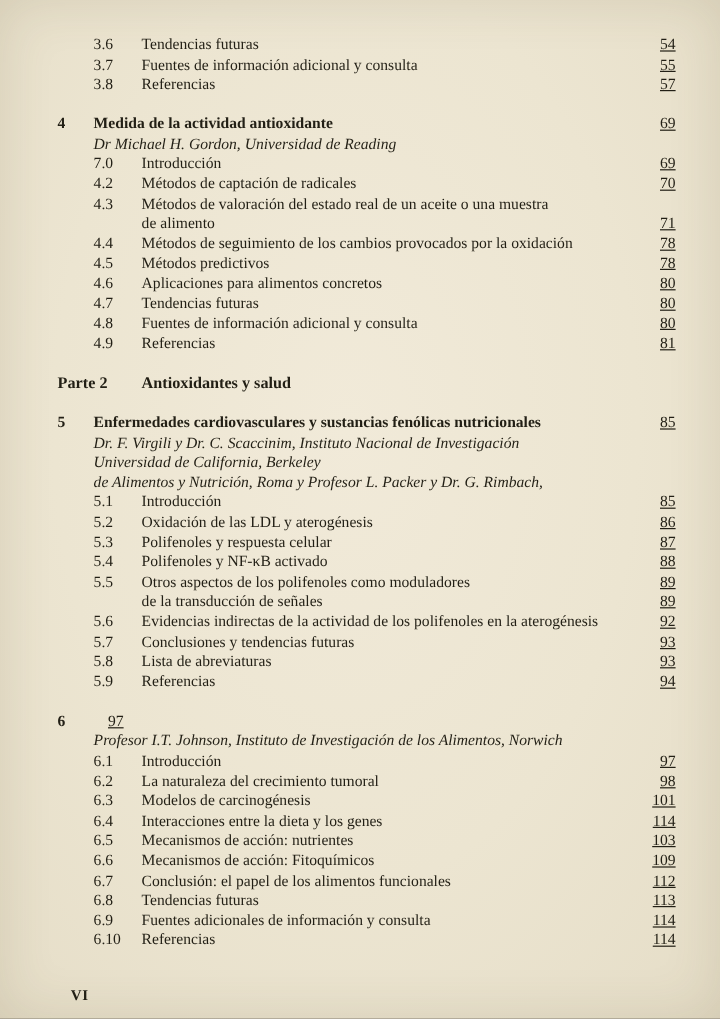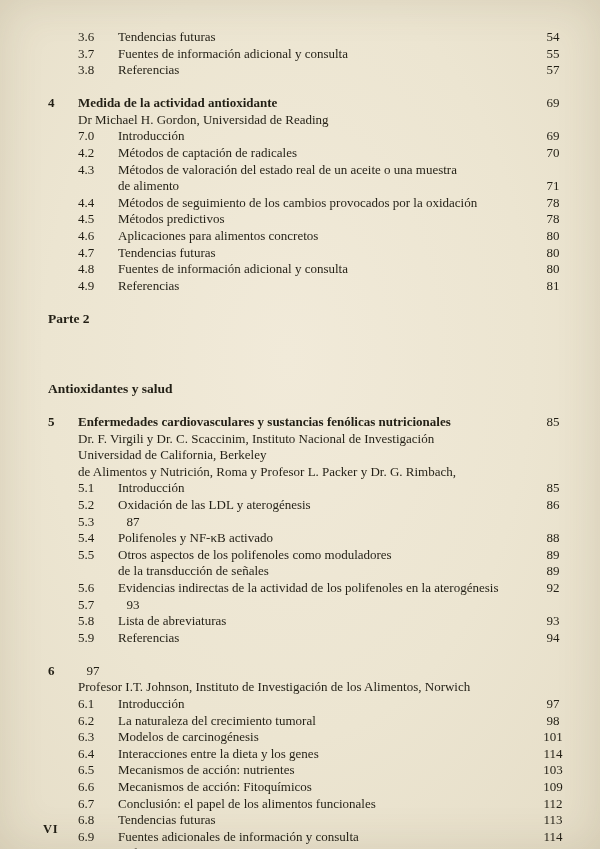--- a/index.html
+++ b/index.html
@@ -27,34 +27,33 @@
   .row {
     display: flex;
     align-items: baseline;
     font-size: 13px;
     line-height: 16.6px;
   }
   .sec-row { padding-left: 30px; }
   .num { flex: 0 0 40px; }
   .chap-num { flex: 0 0 30px; font-weight: bold; }
   .text { flex: 1; min-width: 0; }
-  .pg { flex: 0 0 auto; margin-left: 5px; min-width: 20px; text-align: center; }
+  .pg { flex: 0 0 auto; margin-left: 5px; min-width: 20px; text-align: right; text-decoration: underline; }
   .chapter-block { margin-top: 16.5px; }
   .chap-row .text { font-weight: bold; }
-  .auth-row .text { }
+  .auth-row .text { font-style: italic; }
   .part-row {
     margin-top: 16.5px;
     font-size: 13.5px;
     font-weight: bold;
-    flex-direction: column;
   }
   .part-label { flex: 0 0 70px; }
   .footer-label {
     position: absolute;
-    left: 43px;
+    left: 59px;
     bottom: 12px;
     font-size: 12.5px;
     font-weight: bold;
     letter-spacing: 0.6px;
   }
 </style>
 </head>
 <body>
 
 <div class="page">
@@ -164,20 +163,21 @@
           <span class="text">Introducción</span>
           <span class="pg">85</span>
         </div>
         <div class="row sec-row">
           <span class="num">5.2</span>
           <span class="text">Oxidación de las LDL y aterogénesis</span>
           <span class="pg">86</span>
         </div>
         <div class="row sec-row">
           <span class="num">5.3</span>
+          <span class="text">Polifenoles y respuesta celular</span>
           <span class="pg">87</span>
         </div>
         <div class="row sec-row">
           <span class="num">5.4</span>
           <span class="text">Polifenoles y NF-κB activado</span>
           <span class="pg">88</span>
         </div>
         <div class="row sec-row">
           <span class="num">5.5</span>
           <span class="text">Otros aspectos de los polifenoles como moduladores</span>
@@ -188,20 +188,21 @@
           <span class="text">de la transducción de señales</span>
           <span class="pg">89</span>
         </div>
         <div class="row sec-row">
           <span class="num">5.6</span>
           <span class="text">Evidencias indirectas de la actividad de los polifenoles en la aterogénesis</span>
           <span class="pg">92</span>
         </div>
         <div class="row sec-row">
           <span class="num">5.7</span>
+          <span class="text">Conclusiones y tendencias futuras</span>
           <span class="pg">93</span>
         </div>
         <div class="row sec-row">
           <span class="num">5.8</span>
           <span class="text">Lista de abreviaturas</span>
           <span class="pg">93</span>
         </div>
         <div class="row sec-row">
           <span class="num">5.9</span>
           <span class="text">Referencias</span>

